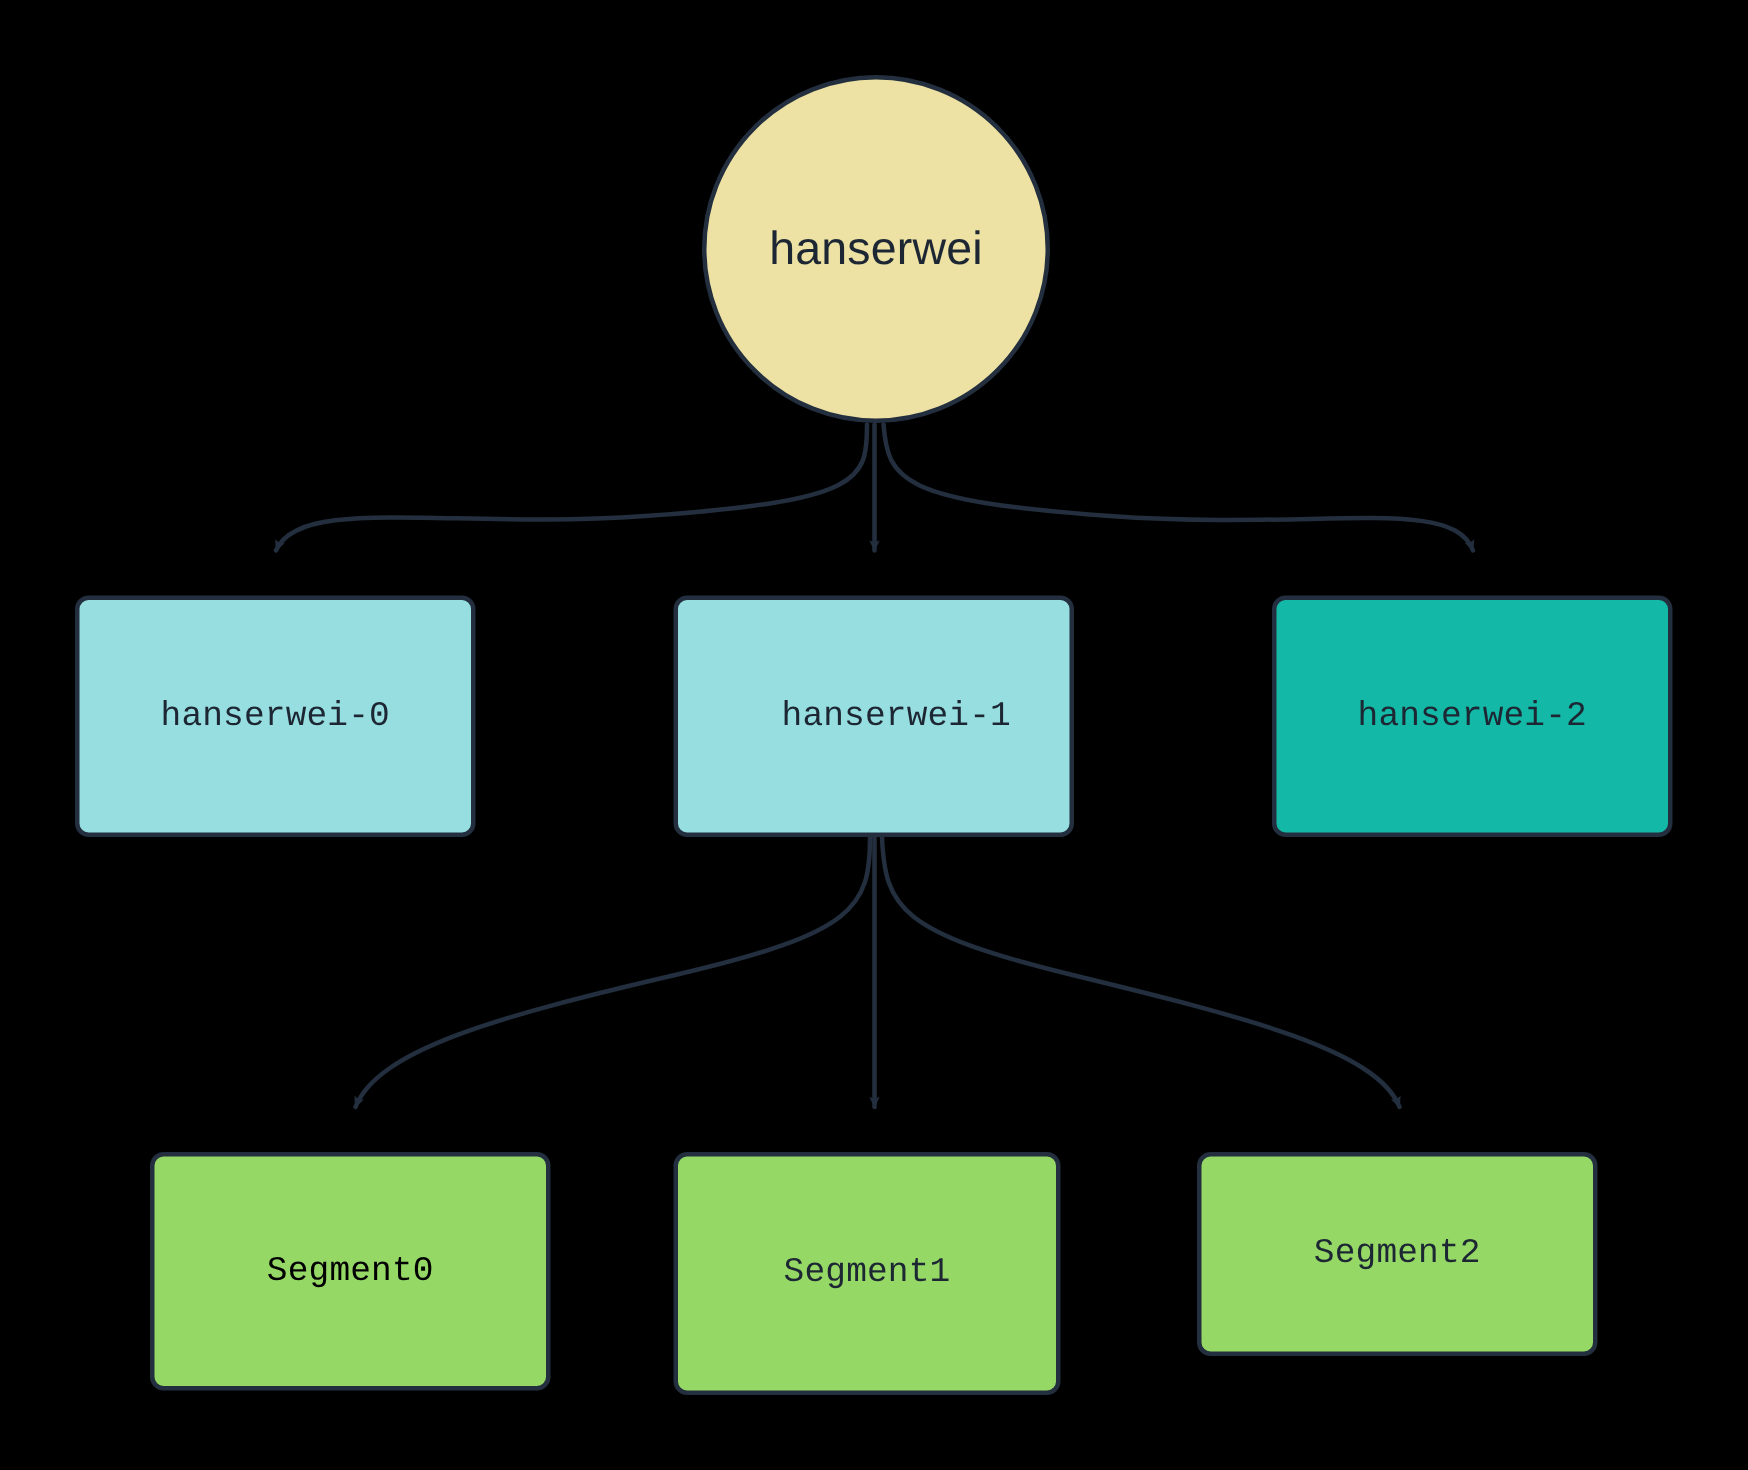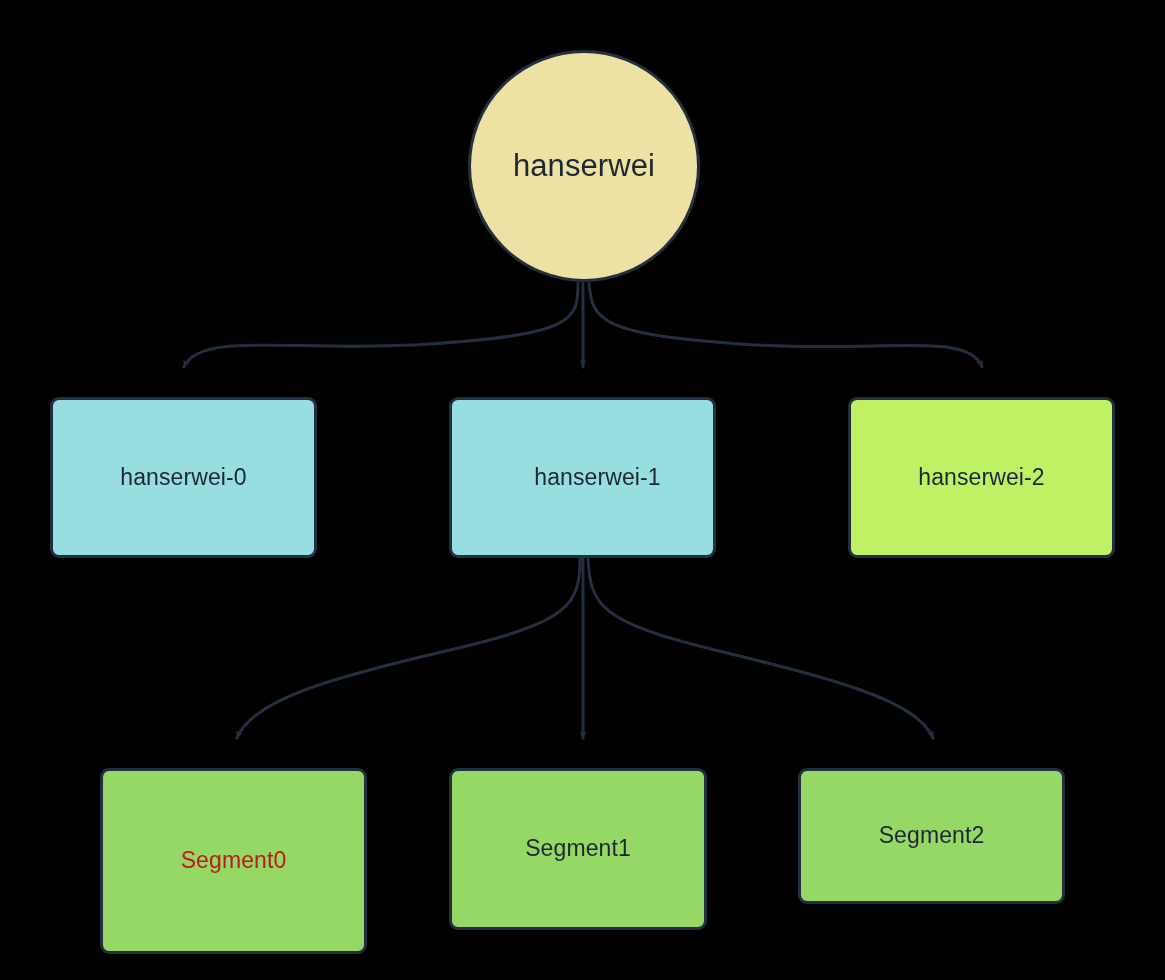--- a/index.html
+++ b/index.html
@@ -35,20 +35,21 @@
   }
   .node-circle {
     border-radius: 50%;
     border: 3px solid #232f3e;
     font-size: 31px;
   }
   .node-rect {
     border-radius: 9px;
     border: 3px solid #232f3e;
     font-size: 23px;
+    font-family: Liberation Mono, monospace;
   }
   .node-label {
     display: block;
     white-space: nowrap;
     letter-spacing: 0.1px;
   }
 </style>
 </head>
 <body>
 
@@ -73,25 +74,25 @@
   </div>
 
   <div class="node node-rect" style="left: 50px; top: 397px; width: 267px; height: 161px; background: rgb(151, 222, 225); border-color: rgb(35, 47, 62); color: rgb(29, 39, 51);">
     <span class="node-label">hanserwei-0</span>
   </div>
 
   <div class="node node-rect" style="left: 449px; top: 397px; width: 267px; height: 161px; background: rgb(151, 222, 225); border-color: rgb(35, 47, 62); color: rgb(29, 39, 51); padding-left: 30px;">
     <span class="node-label">hanserwei-1</span>
   </div>
 
-  <div class="node node-rect" style="left: 848px; top: 397px; width: 267px; height: 161px; background: #bef264; border-color: rgb(35, 47, 62); color: rgb(29, 39, 51);">
+  <div class="node node-rect" style="left: 848px; top: 397px; width: 267px; height: 161px; background: #14b8a6; border-color: rgb(35, 47, 62); color: rgb(29, 39, 51);">
     <span class="node-label">hanserwei-2</span>
   </div>
 
-  <div class="node node-rect" style="left: 100px; top: 768px; width: 267px; height: 186px; background: rgb(149, 216, 102); border-color: rgb(35, 47, 62); color: #b91c1c;">
+  <div class="node node-rect" style="left: 100px; top: 768px; width: 267px; height: 159px; background: rgb(149, 216, 102); border-color: rgb(35, 47, 62); color: #000000;">
     <span class="node-label">Segment0</span>
   </div>
 
   <div class="node node-rect" style="left: 449px; top: 768px; width: 258px; height: 162px; background: rgb(149, 216, 102); border-color: rgb(35, 47, 62); color: rgb(29, 39, 51);">
     <span class="node-label">Segment1</span>
   </div>
 
   <div class="node node-rect" style="left: 798px; top: 768px; width: 267px; height: 136px; background: rgb(149, 216, 102); border-color: rgb(35, 47, 62); color: rgb(29, 39, 51);">
     <span class="node-label">Segment2</span>
   </div>

